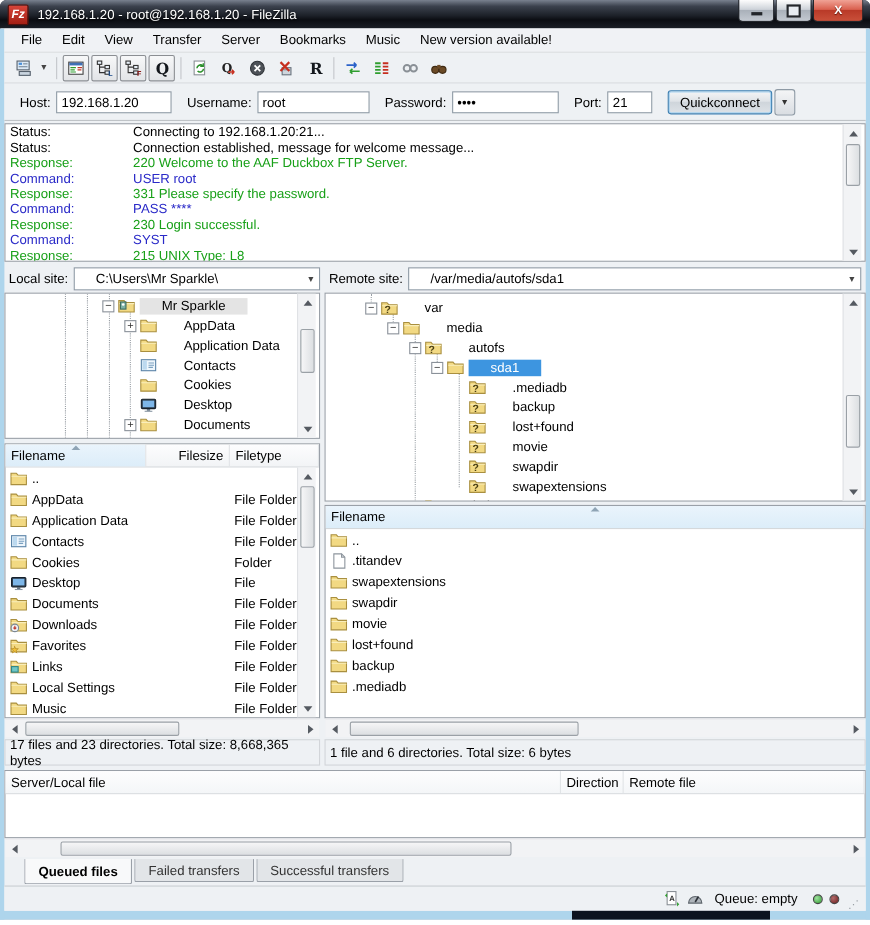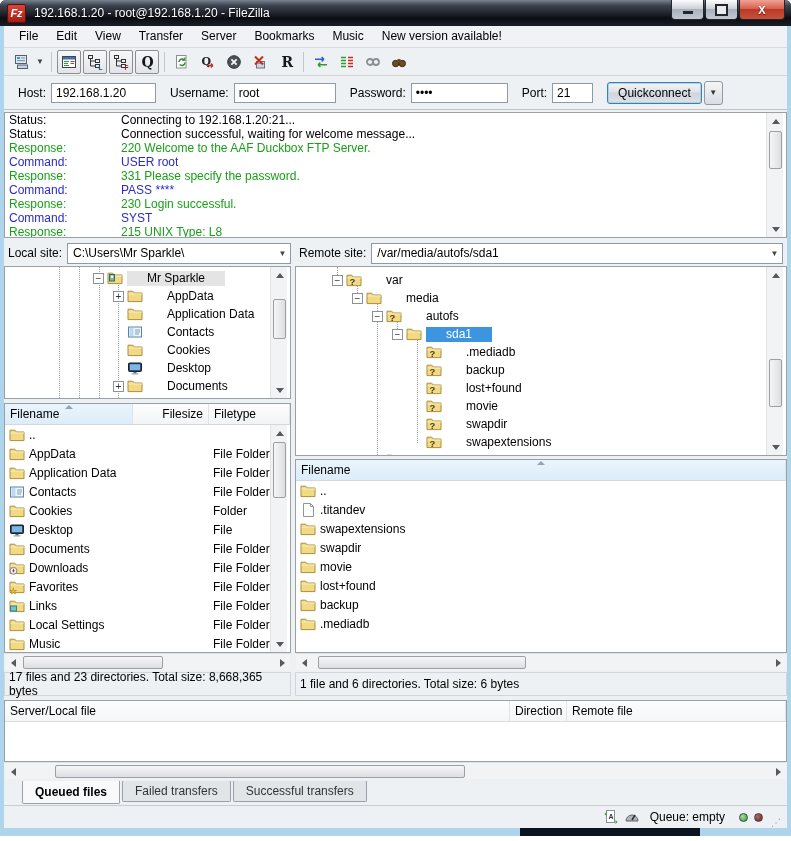--- a/index.html
+++ b/index.html
@@ -63,21 +63,21 @@
   .tri.up{border-bottom:5px solid #555a61;border-top:none;}
   .tri.down{border-top:5px solid #555a61;border-bottom:none;}
   .tri.left{border-right:5px solid #555a61;border-left:none;}
   .tri.right{border-left:5px solid #555a61;border-right:none;}
   .sb-thumb{position:absolute;left:2px;width:13px;border:1px solid #9aa0a6;border-radius:2px;
     background:linear-gradient(90deg,#f6f6f7,#dcdfe2);box-sizing:border-box;}
   .hscroll .sb-thumb{top:2px;height:13px;left:auto;background:linear-gradient(#f6f6f7,#dcdfe2);}
   
   .sitebar{position:absolute;top:240px;height:26px;display:flex;align-items:center;}
   .combo{height:21px;border:1px solid #8e9aa5;background:#fff;display:flex;align-items:center;flex:1;box-sizing:border-box;}
-  .combo-text{flex:1;padding:0 5px;white-space:nowrap;overflow:hidden;}
+  .combo-text{flex:1;padding:0 19px;white-space:nowrap;overflow:hidden;}
   .combo-btn{width:15px;height:100%;display:flex;align-items:center;justify-content:center;font-size:8px;color:#444;}
   
   .pane{position:absolute;background:#fff;border:1px solid #9aa0a8;box-sizing:border-box;overflow:hidden;}
   .tree-row{position:relative;height:18px;display:flex;align-items:center;box-sizing:border-box;white-space:nowrap;}
   .exp{width:11px;height:11px;flex:none;border:1px solid #8a9199;background:#fff;font-size:10px;line-height:9px;
     text-align:center;color:#333;box-sizing:border-box;}
   .exp.none{border:none;background:transparent;}
   .ticon{width:16px;height:16px;flex:none;margin-left:3px;}
   .ticon svg{width:16px;height:16px;display:block;}
   .tlabel{margin-left:4px;padding:0 20px;line-height:15px;}
@@ -272,21 +272,21 @@
   </div>
 
   <div class="log">
     <div id="log-lines">
         <div class="log-line status">
           <span class="log-label">Status:</span>
           <span>Connecting to 192.168.1.20:21...</span>
         </div>
         <div class="log-line status">
           <span class="log-label">Status:</span>
-          <span>Connection successful, waiting for welcome message...</span>
+          <span>Connection established, message for welcome message...</span>
         </div>
         <div class="log-line response">
           <span class="log-label">Response:</span>
           <span>220 Welcome to the AAF Duckbox FTP Server.</span>
         </div>
         <div class="log-line command">
           <span class="log-label">Command:</span>
           <span>USER root</span>
         </div>
         <div class="log-line response">

